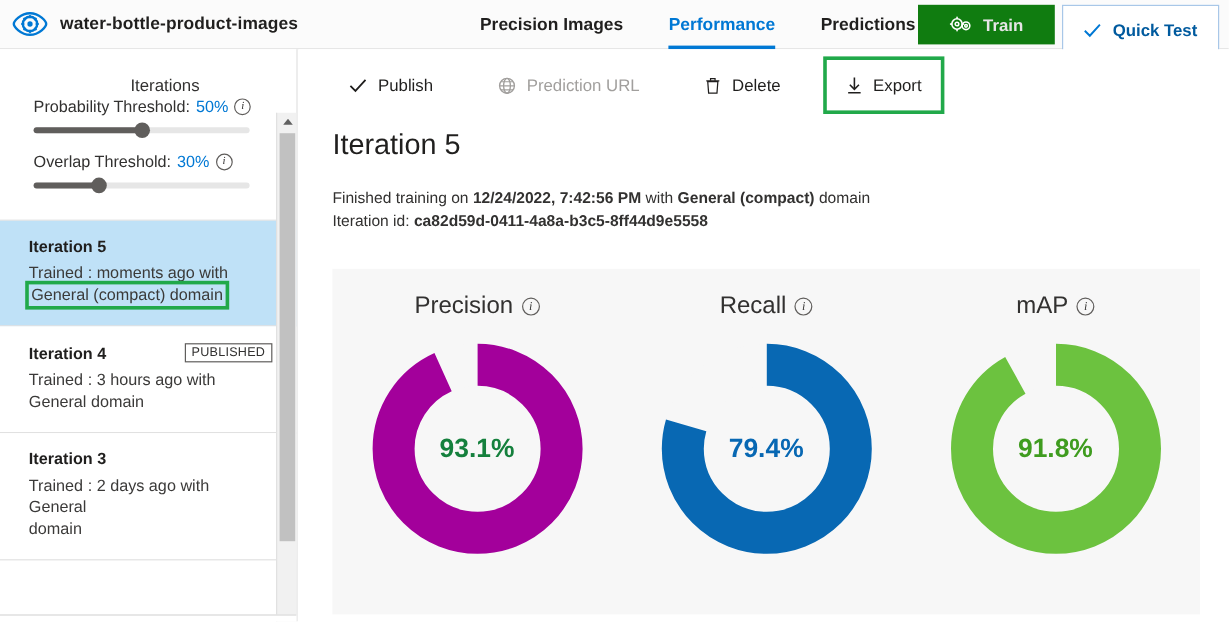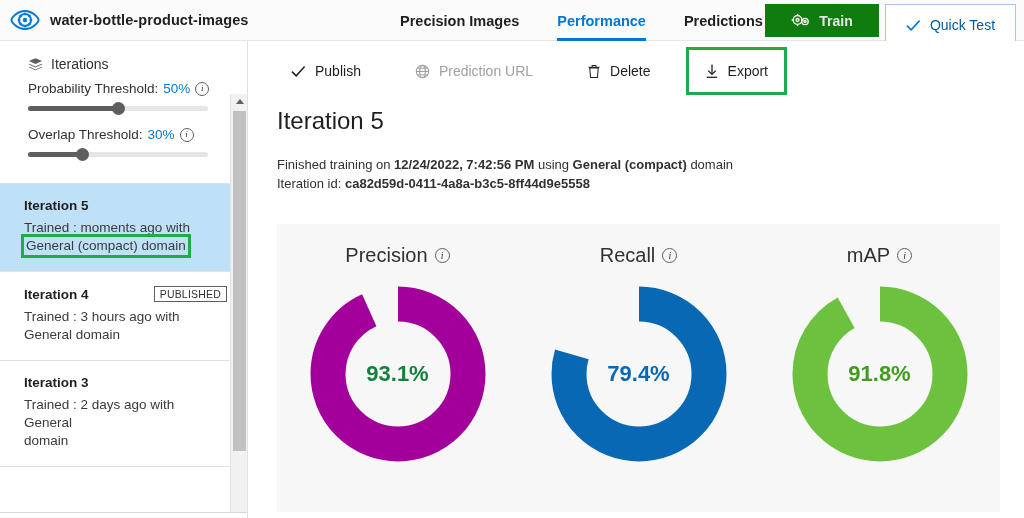--- a/index.html
+++ b/index.html
@@ -35,35 +35,36 @@
     height:3px; background:#0078d4;
   }
   .btn-train {
     position:absolute; left:765px; top:4px; width:114px; height:33px;
     background:#107c10; color:#e5e5e5; font-size:14px; font-weight:600;
     display:flex; align-items:center; justify-content:center; gap:9px;
     cursor:pointer; border:none;
   }
   .btn-quicktest {
     position:absolute; left:885px; top:4px; width:131px; height:42px;
-    background:#ffffff; color:#005a9e; font-size:14px; font-weight:400;
+    background:#ffffff; color:#005a9e; font-size:14px; font-weight:700;
     border:1px solid #a8c7e8;
     display:flex; align-items:center; justify-content:center; gap:9px;
     cursor:pointer;
   }
 
   
   .sidebar {
     position:absolute; left:0; top:41px; width:248px; height:477px;
     background:#ffffff; border-right:1px solid #e1e1e1;
     overflow:hidden;
   }
   .sidebar-head {
     height:32px; display:flex; align-items:center; gap:8px;
     padding:14px 0 0 28px;
+    flex-direction:column;
   }
   .sidebar-head .label { font-size:14px; color:#323130; }
 
   .threshold-block { padding:8px 20px 10px 28px; }
   .threshold-row {
     font-size:13.5px; color:#323130; display:flex; align-items:center;
     gap:5px; margin-bottom:5px; white-space:nowrap;
   }
   .threshold-row .val { color:#0078d4; }
   .info-i {
@@ -334,21 +335,21 @@
           <line x1="1.8" y1="14.3" x2="12.2" y2="14.3" stroke="#201f1e" stroke-width="1.3"></line>
         </svg>
         <span>Export</span>
       </div>
     </div>
 
     <div class="page-title">Iteration 5</div>
 
     <div class="meta">
       <div>
-        <span>Finished training on </span><b>12/24/2022, 7:42:56 PM</b><span> using </span><b>General (compact)</b><span> domain</span>
+        <span>Finished training on </span><b>12/24/2022, 7:42:56 PM</b><span> with </span><b>General (compact)</b><span> domain</span>
       </div>
       <div>
         <span>Iteration id: </span><b>ca82d59d-0411-4a8a-b3c5-8ff44d9e5558</b>
       </div>
     </div>
 
     <div class="metrics-panel">
 
       <div class="metric">
         <div class="metric-head">

